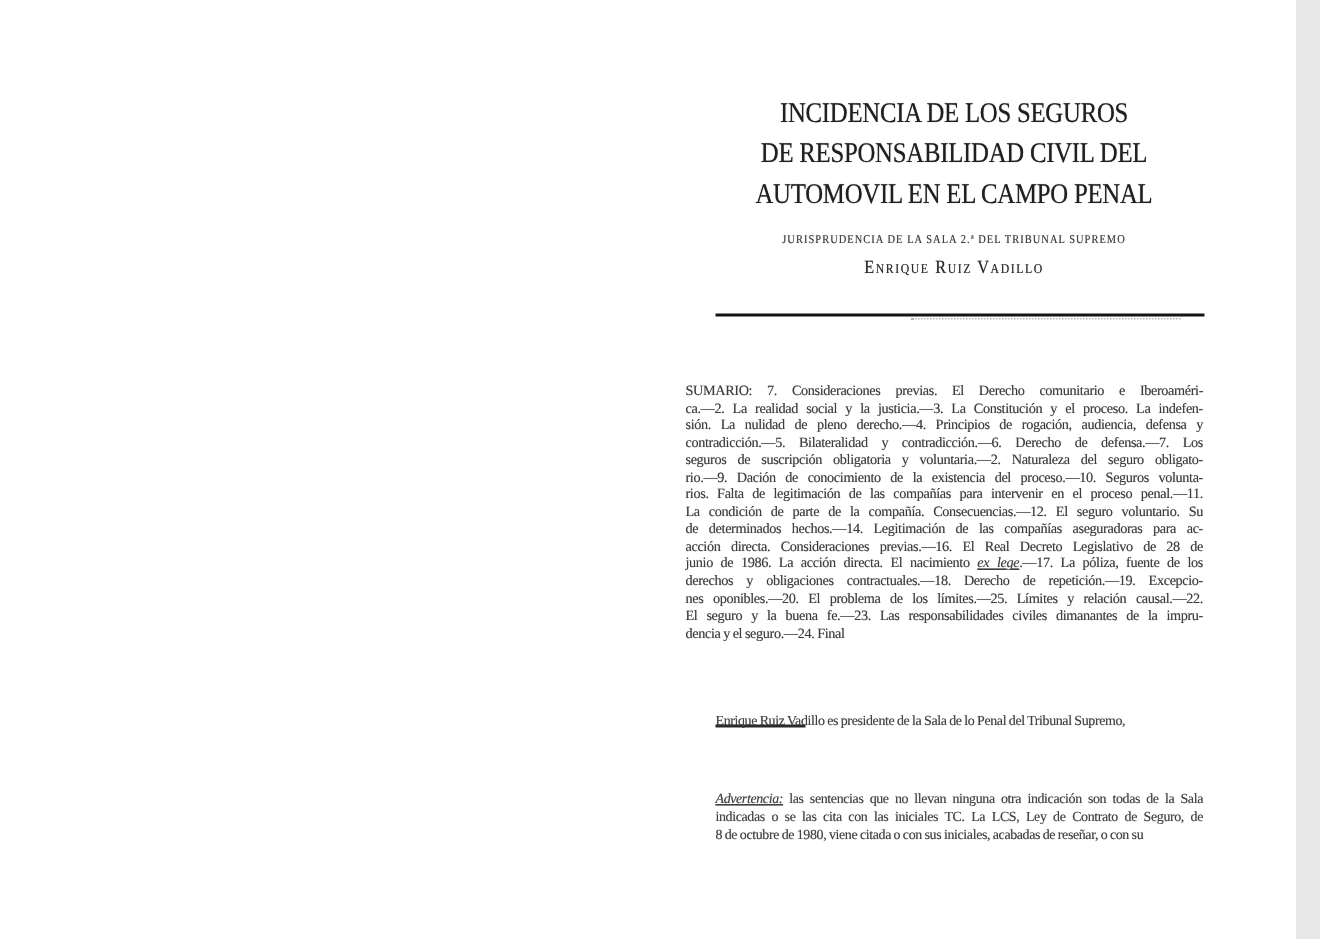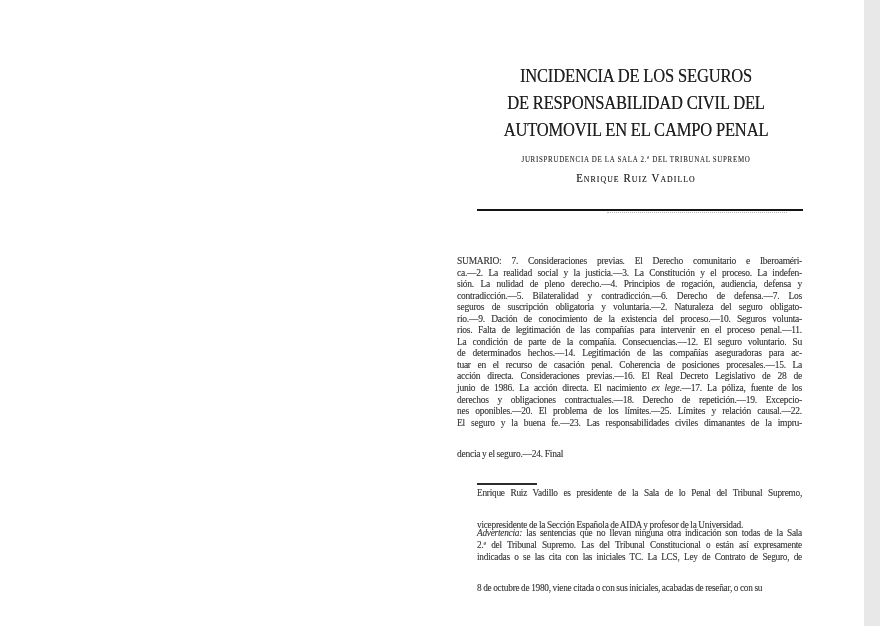--- a/index.html
+++ b/index.html
@@ -34,31 +34,31 @@
   }
   .textblock { position:absolute; color:#3d3d3d; text-shadow:0 0 0.45px rgba(75,75,75,0.55); }
   .summary {
     left:457px; top:256px; width:345px;
     font-size:9.5px; line-height:11.55px; letter-spacing:-0.25px; word-spacing:-0.3px;
   }
   .tline {
     text-align:justify; text-align-last:justify; text-justify:inter-word;
     white-space:nowrap;
   }
-  .summary .tline:last-child, .footnote .tline:last-child { text-align-last:left;margin-top:20px; }
-  .it { font-style:italic; }
+  .summary .tline:last-child, .footnote .tline:last-child { text-align-last:left; }
+  .it { font-style:italic;text-decoration:underline; }
   .foot-rule {
     position:absolute; left:477px; top:483px; width:60px; height:2px; background:#2b2b2b;
   }
   .footnote {
     left:477px; width:325px;
     font-size:9.3px; line-height:11.8px; letter-spacing:-0.25px; word-spacing:-0.3px;
     color:#424242;
   }
-  .fn1 { top:488px; }
+  .fn1 { top:476px; }
   .fn2 { top:528px; }
 </style>
 </head>
 <body>
 
 <div class="page">
 
   <header class="titleblock">
     <h1 class="main-title">
       <div>INCIDENCIA DE LOS SEGUROS</div>
@@ -74,36 +74,33 @@
   <section class="textblock summary">
       <div class="tline">SUMARIO: 7. Consideraciones previas. El Derecho comunitario e Iberoaméri-</div>
       <div class="tline">ca.—2. La realidad social y la justicia.—3. La Constitución y el proceso. La indefen-</div>
       <div class="tline">sión. La nulidad de pleno derecho.—4. Principios de rogación, audiencia, defensa y</div>
       <div class="tline">contradicción.—5. Bilateralidad y contradicción.—6. Derecho de defensa.—7. Los</div>
       <div class="tline">seguros de suscripción obligatoria y voluntaria.—2. Naturaleza del seguro obligato-</div>
       <div class="tline">rio.—9. Dación de conocimiento de la existencia del proceso.—10. Seguros volunta-</div>
       <div class="tline">rios. Falta de legitimación de las compañías para intervenir en el proceso penal.—11.</div>
       <div class="tline">La condición de parte de la compañía. Consecuencias.—12. El seguro voluntario. Su</div>
       <div class="tline">de determinados hechos.—14. Legitimación de las compañías aseguradoras para ac-</div>
-      <div class="tline">tuar en el recurso de casación penal. Coherencia de posiciones procesales.—15. La</div>
       <div class="tline">acción directa. Consideraciones previas.—16. El Real Decreto Legislativo de 28 de</div>
       <div class="tline"><span>junio de 1986. La acción directa. El nacimiento </span><span class="it">ex lege</span><span>.—17. La póliza, fuente de los</span></div>
       <div class="tline">derechos y obligaciones contractuales.—18. Derecho de repetición.—19. Excepcio-</div>
       <div class="tline">nes oponibles.—20. El problema de los límites.—25. Límites y relación causal.—22.</div>
       <div class="tline">El seguro y la buena fe.—23. Las responsabilidades civiles dimanantes de la impru-</div>
       <div class="tline">dencia y el seguro.—24. Final</div>
     </section>
 
   <div class="foot-rule"></div>
 
   <section class="textblock footnote fn1">
       <div class="tline">Enrique Ruiz Vadillo es presidente de la Sala de lo Penal del Tribunal Supremo,</div>
-      <div class="tline">vicepresidente de la Sección Española de AIDA y profesor de la Universidad.</div>
     </section>
 
   <section class="textblock footnote fn2">
       <div class="tline"><span class="it">Advertencia:</span><span> las sentencias que no llevan ninguna otra indicación son todas de la Sala</span></div>
-      <div class="tline">2.ª del Tribunal Supremo. Las del Tribunal Constitucional o están así expresamente</div>
       <div class="tline">indicadas o se las cita con las iniciales TC. La LCS, Ley de Contrato de Seguro, de</div>
       <div class="tline">8 de octubre de 1980, viene citada o con sus iniciales, acabadas de reseñar, o con su</div>
     </section>
 
 </div>
 
 </body></html>

